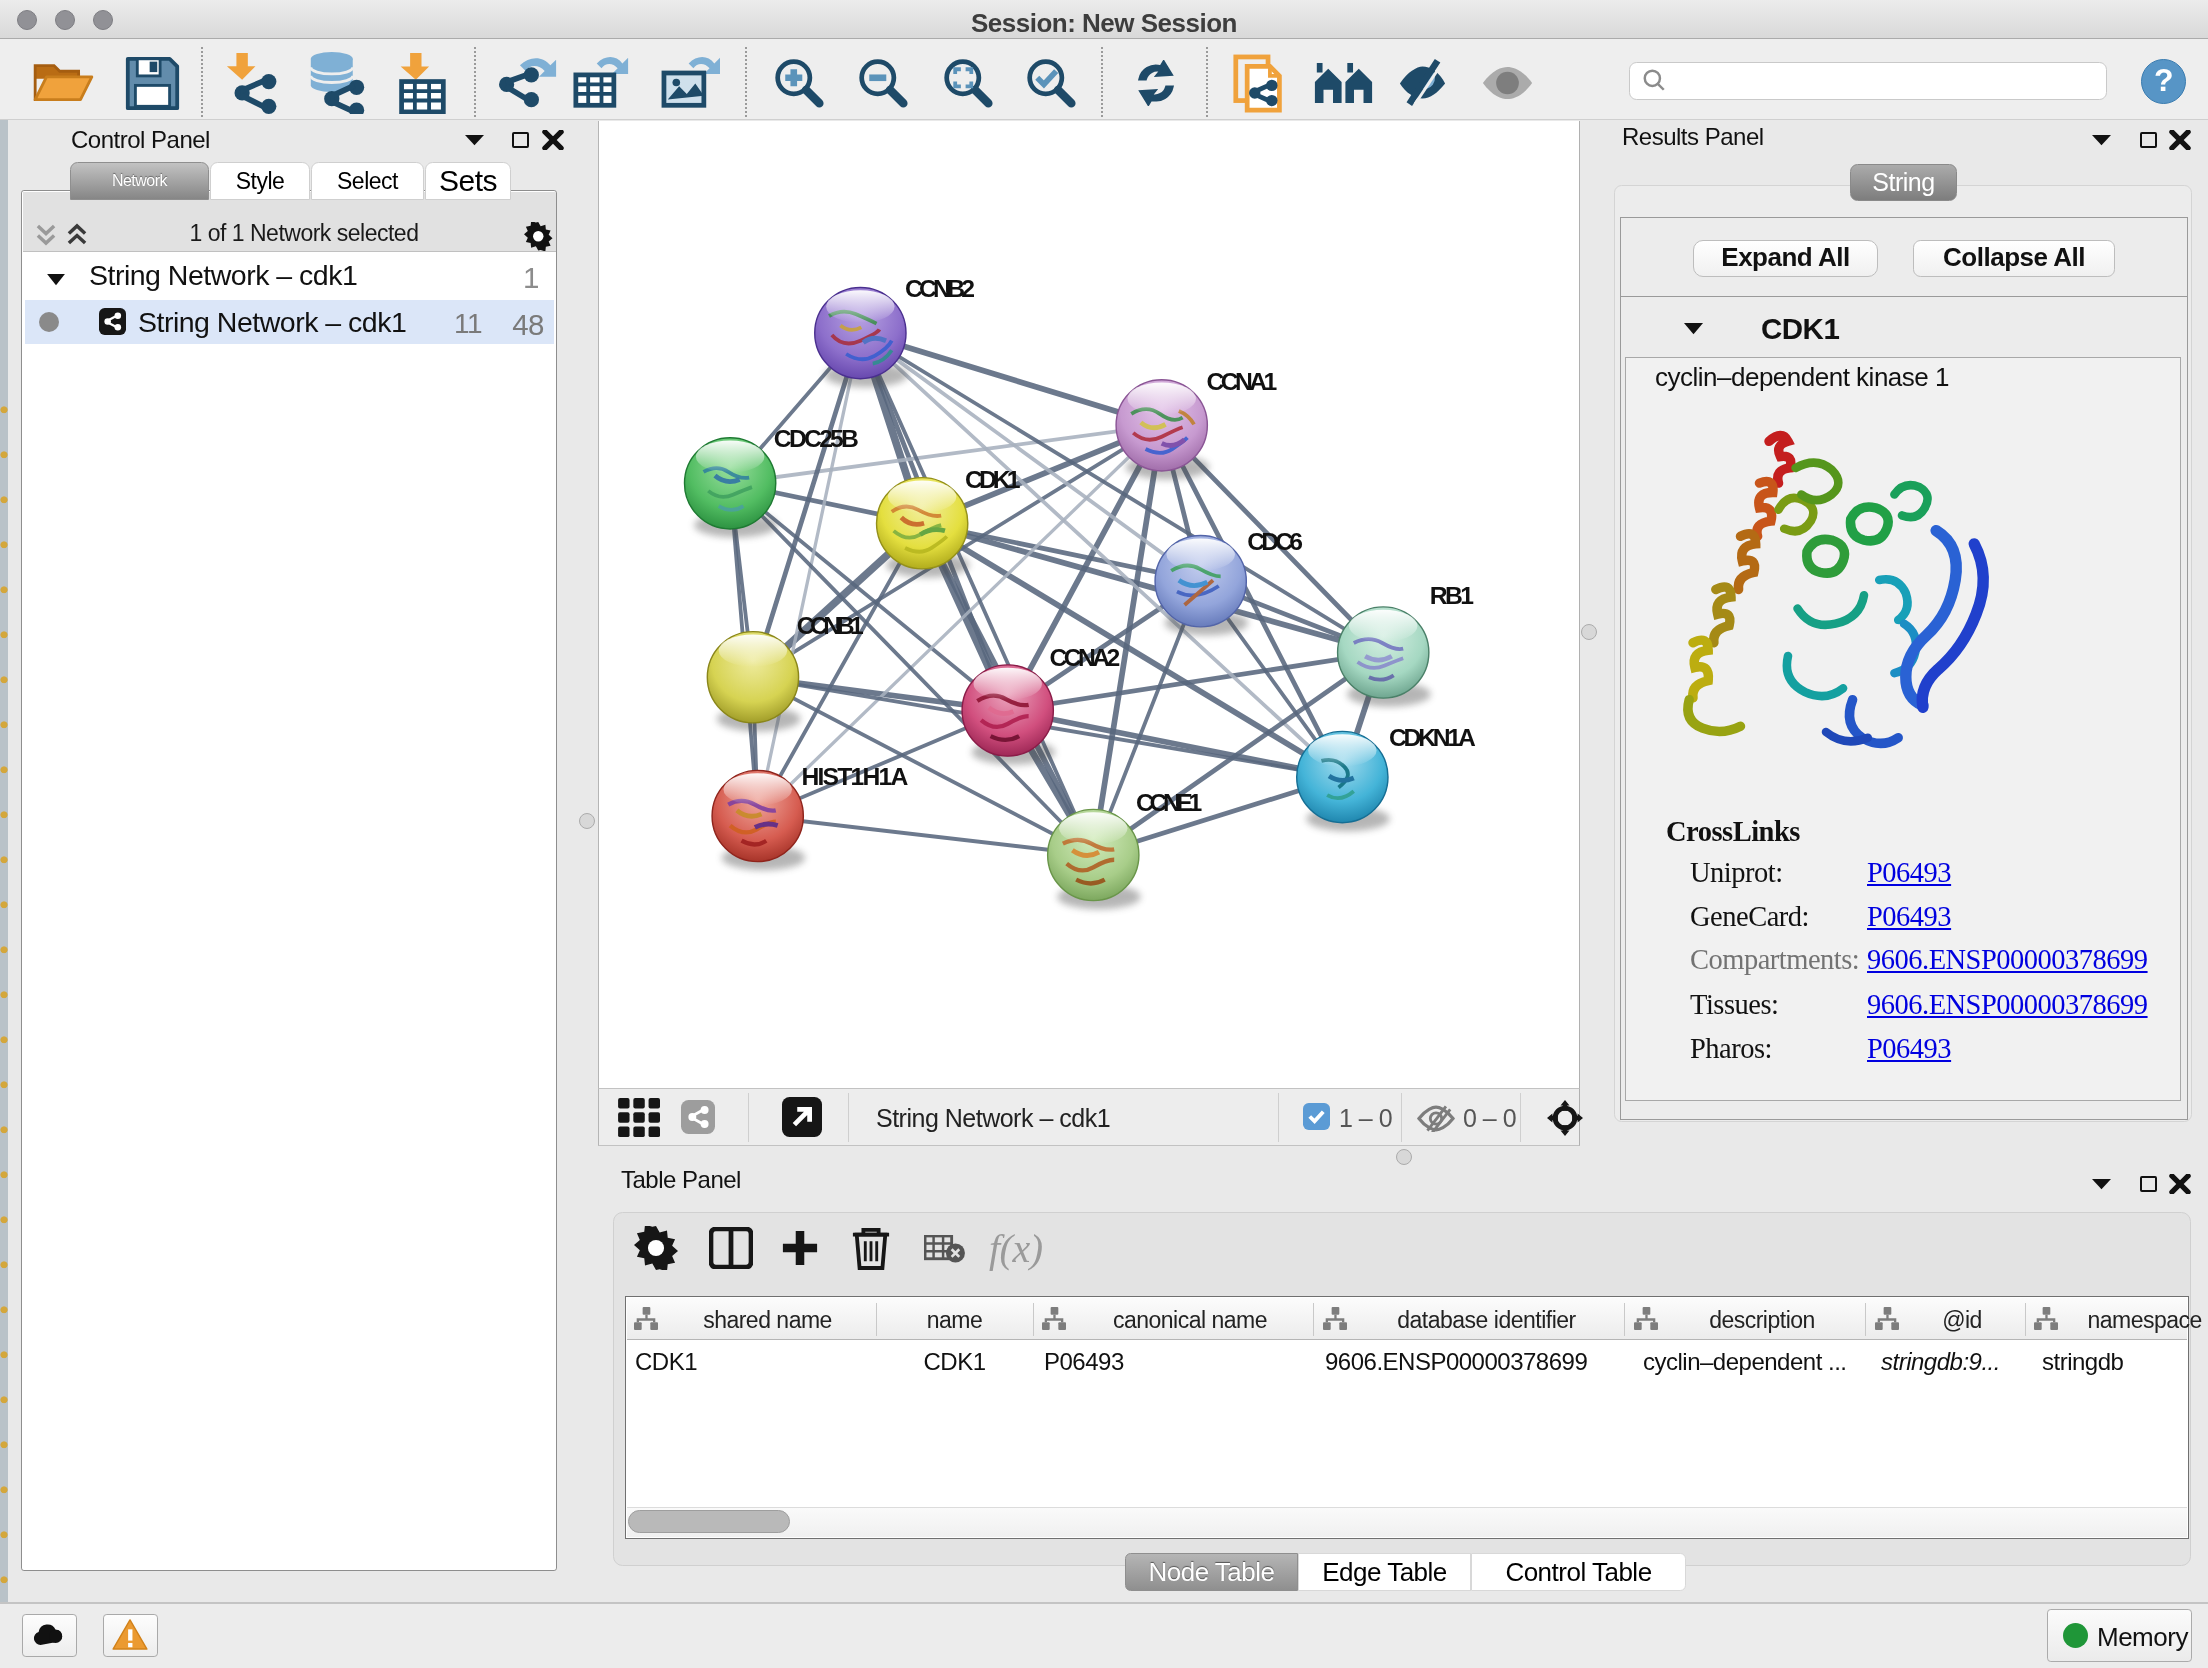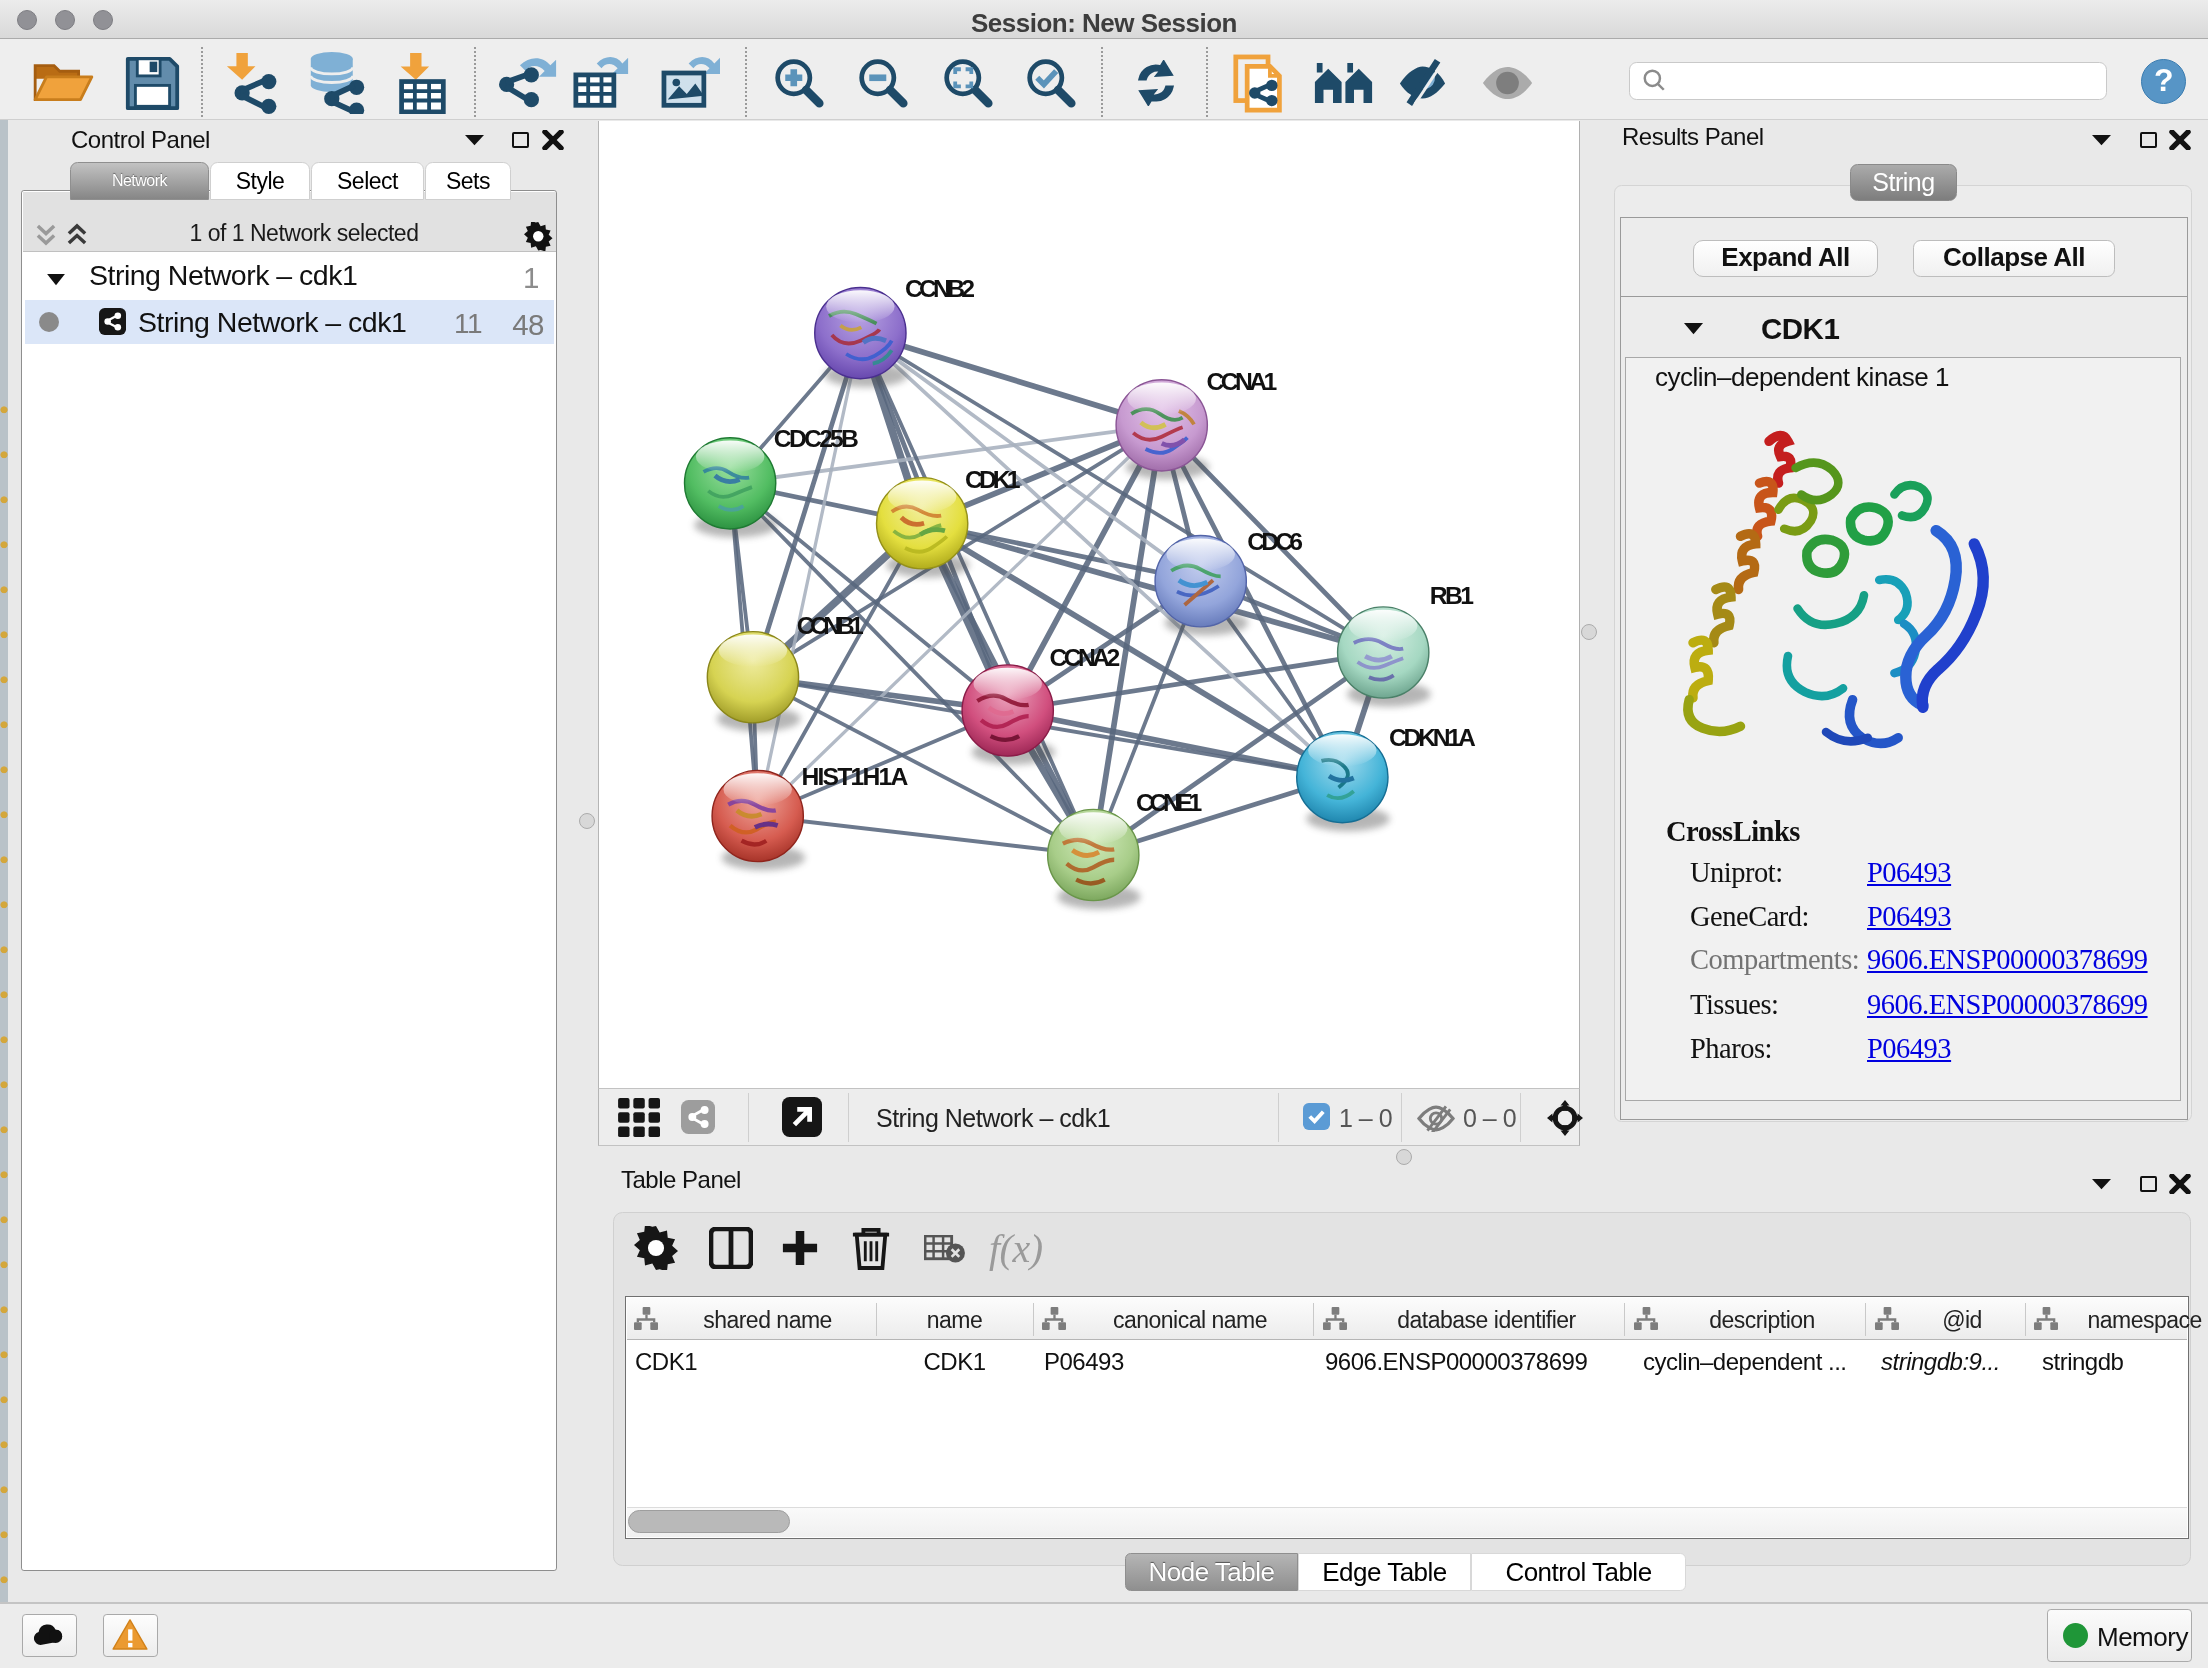--- a/index.html
+++ b/index.html
@@ -166,21 +166,21 @@
   <svg class="abs" style="left:542px;top:130px;" width="22" height="20" viewBox="0 0 23 21">
       <path d="M3 2 L20 19 M20 2 L3 19" stroke="#111" stroke-width="5.5" stroke-linecap="round"></path>
     </svg>
 
   <div class="abs" style="left:21px;top:190px;width:536px;height:1381px;background:#fff;border:1.9px solid #8e8e8e;border-radius:2.9px;box-sizing:border-box;"></div>
   <div class="abs" style="left:23px;top:192px;width:533px;height:60px;background:#e1e1e1;border-bottom:1.9px solid #c0c0c0;box-sizing:border-box;"></div>
 
   <div class="abs" style="left:70px;top:162px;width:139px;height:38px;background:linear-gradient(#c2c2c2,#868686);border:1px solid #8f8f8f;border-radius:7.6px 7.6px 0 0;box-sizing:border-box;color:#fff;font-size:16px;text-align:center;line-height:36px;text-shadow:0 -1px 1px #666;">Network</div>
   <div class="abs" style="left:210px;top:162px;width:100px;height:38px;background:#fff;border:1px solid #cfcfcf;border-radius:7.6px 7.6px 0 0;box-sizing:border-box;color:#000;font-size:23px;text-align:center;line-height:36px;">Style</div>
   <div class="abs" style="left:311px;top:162px;width:113px;height:38px;background:#fff;border:1px solid #cfcfcf;border-radius:7.6px 7.6px 0 0;box-sizing:border-box;color:#000;font-size:23px;text-align:center;line-height:36px;">Select</div>
-  <div class="abs" style="left:425px;top:162px;width:86px;height:38px;background:#fff;border:1px solid #cfcfcf;border-radius:7.6px 7.6px 0 0;box-sizing:border-box;color:#000;font-size:23px;text-align:center;line-height:36px;">Sets</div>
+  <div class="abs" style="left:425px;top:162px;width:86px;height:38px;background:#fff;border:1px solid #cfcfcf;border-radius:7.6px 7.6px 0 0;box-sizing:border-box;color:#000;font-size:30px;text-align:center;line-height:36px;">Sets</div>
 
   <svg class="abs" style="left:36px;top:223px;" width="20" height="25" viewBox="0 0 21 26">
       <path d="M2 3 l8.5 8 L19 3 M2 13 l8.5 8 L19 13" fill="none" stroke="#9a9a9a" stroke-width="3.6"></path>
     </svg>
   <svg class="abs" style="left:67px;top:223px;" width="20" height="25" viewBox="0 0 21 26">
       <path d="M2 11 l8.5 -8 L19 11 M2 21 l8.5 -8 L19 21" fill="none" stroke="#3a3a3a" stroke-width="3.6"></path>
     </svg>
   <div class="abs" style="left:114px;top:220px;width:380px;text-align:center;font-size:23px;color:#1a1a1a;">1 of 1 Network selected</div>
   <svg class="abs" style="left:524px;top:222px;" width="28.5" height="28.5" viewBox="0 0 30 30">
       <path d="M15 0 l2.5 4.5 5 -1.5 .5 5 5 1 -2 4.5 4 3.5 -4 3.5 2 4.5 -5 1 -.5 5 -5 -1.5 L15 30 l-2.5 -4.5 -5 1.5 -.5 -5 -5 -1 2 -4.5 L0 13 l4 -3.5 -2 -4.5 5 -1 .5 -5 5 1.5z" fill="#111"></path>

